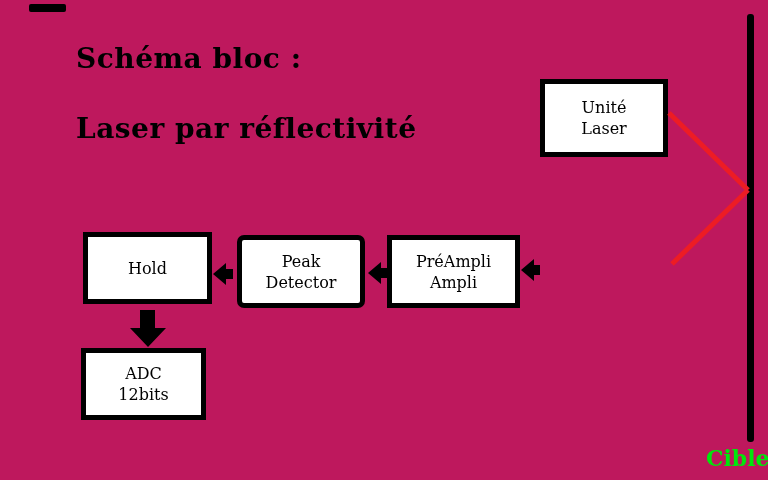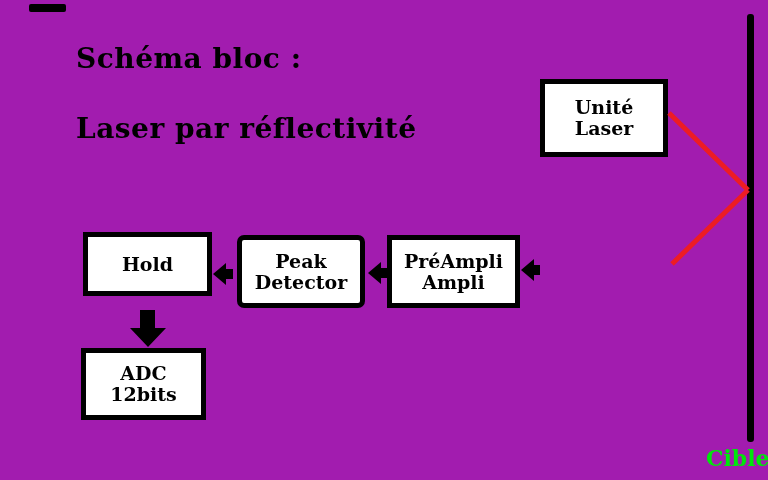--- a/index.html
+++ b/index.html
@@ -4,21 +4,21 @@
 <style>
   html, body {
     margin: 0;
     padding: 0;
     background: #ffffff;
   }
   .scene {
     position: relative;
     width: 768px;
     height: 480px;
-    background: #a21caf;
+    background: #be185d;
     overflow: hidden;
     font-family: "DejaVu Serif", "Liberation Serif", serif;
     color: var(--diagram-black, #000);
   }
   .title-line {
     position: absolute;
     left: 76px;
     font-size: 28px;
     font-weight: bold;
     letter-spacing: 0.5px;
@@ -32,31 +32,31 @@
     position: absolute;
     box-sizing: border-box;
     border: 5px solid var(--diagram-black, #000);
     background: #ffffff;
     display: flex;
     align-items: center;
     justify-content: center;
     text-align: center;
   }
   .node .node-label {
-    font-weight: bold;
-    font-size: 19px;
+    font-weight: normal;
+    font-size: 16px;
     line-height: 21px;
     white-space: pre-line;
     color: var(--diagram-black, #000);
   }
   .node-unite-laser   { left: 540px; top: 79px;  width: 128px; height: 78px; }
   .node-photo-diode   { left: 539px; top: 232px; width: 130px; height: 76px; }
   .node-preampli      { left: 387px; top: 235px; width: 133px; height: 73px; }
   .node-peak-detector { left: 237px; top: 235px; width: 128px; height: 73px; border-radius: 7px; }
-  .node-hold          { left: 83px;  top: 232px; width: 129px; height: 64px; align-items: center; }
+  .node-hold          { left: 83px;  top: 232px; width: 129px; height: 72px; align-items: center; }
   .node-adc           { left: 81px;  top: 348px; width: 125px; height: 72px; }
 
   .overlay {
     position: absolute;
     left: 0;
     top: 0;
     width: 768px;
     height: 480px;
     pointer-events: none;
   }

